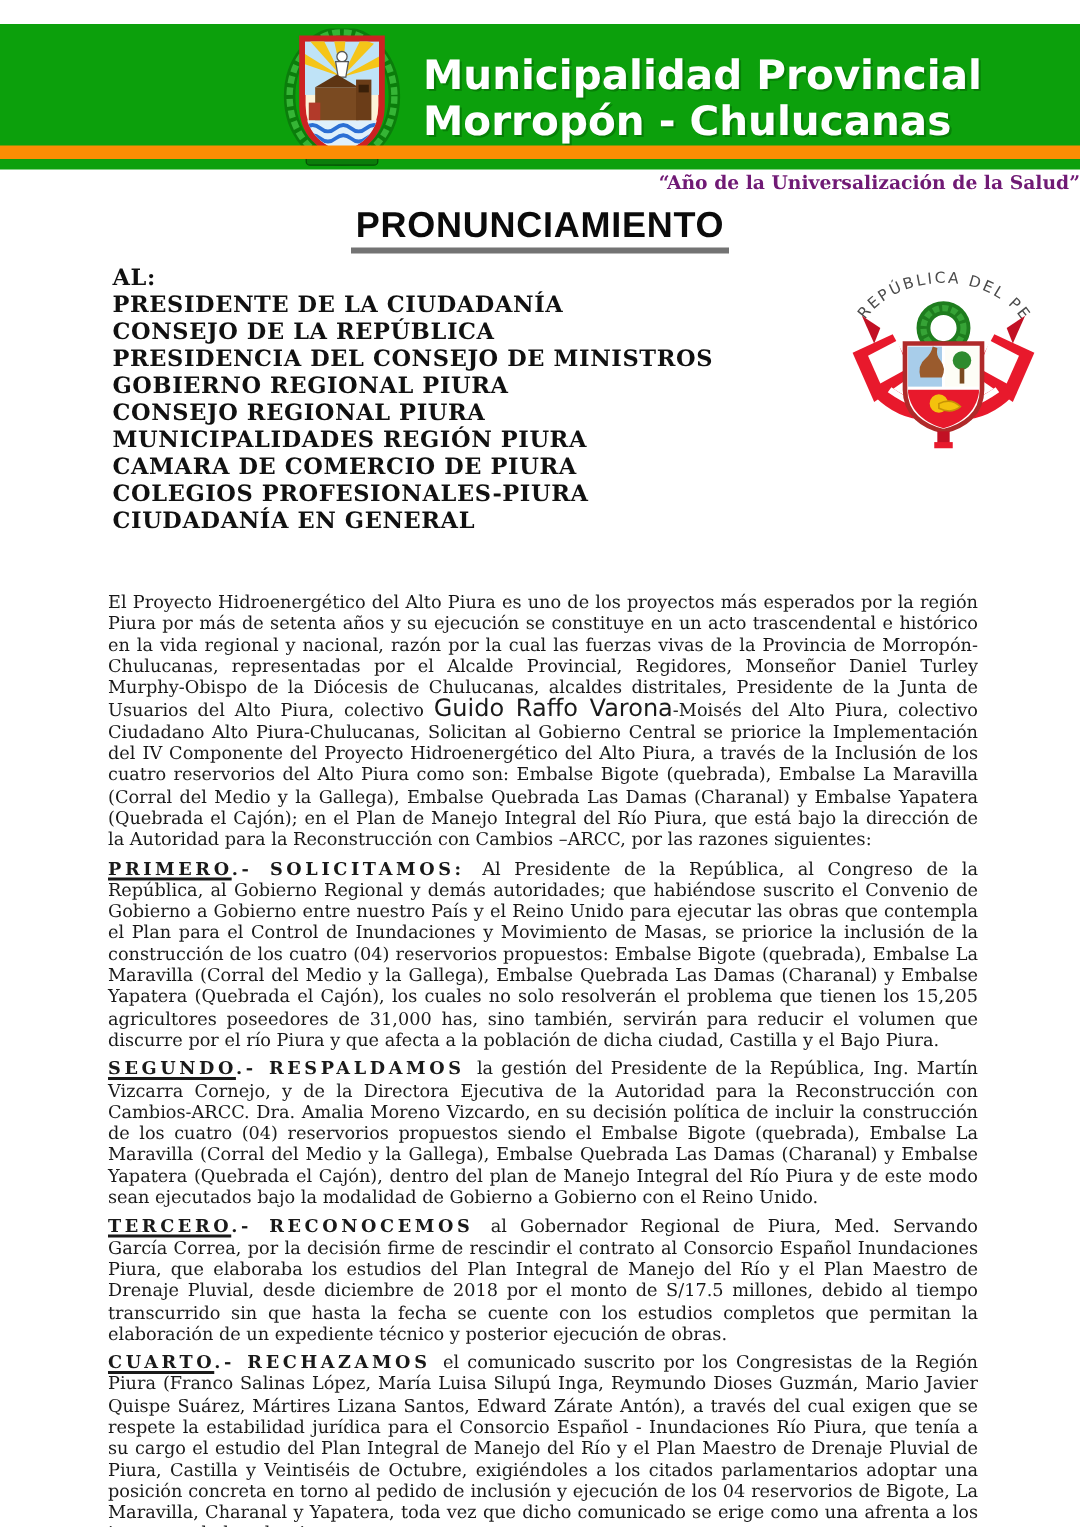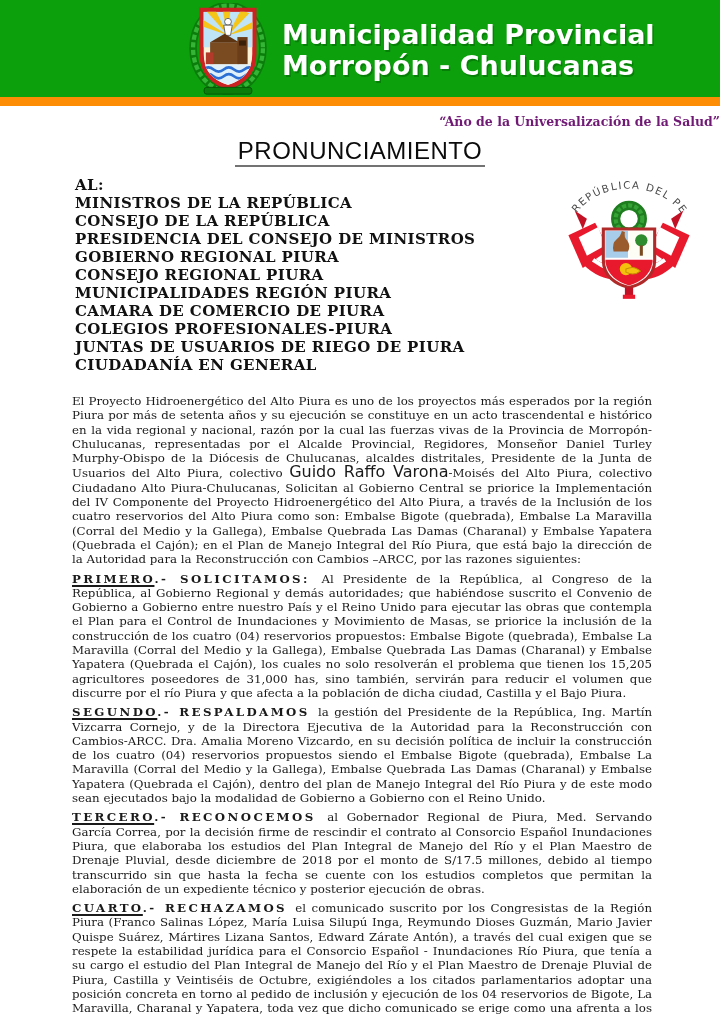--- a/index.html
+++ b/index.html
@@ -1,37 +1,37 @@
 <!DOCTYPE html>
 <html><head>
 <meta charset="utf-8">
 <style>
   html,body{margin:0;padding:0;}
   body{
     width:720px;height:1018px;overflow:hidden;background:#ffffff;
     font-family:"DejaVu Serif", serif;color:#1a1a1a;position:relative;
   }
   
-  .header{position:absolute;top:0;left:0;right:0;height:97px;background:#0CA00C;}
+  .header{position:absolute;top:16px;left:0;right:0;height:97px;background:#0CA00C;}
   .header-inner{position:absolute;left:188px;top:3px;display:flex;align-items:flex-start;}
   .shield-wrap{width:80px;height:92px;flex:0 0 auto;}
   .org-name{
     margin-left:14px;padding-top:16px;color:#ffffff;
     font-family:"DejaVu Sans", sans-serif;font-weight:bold;
     font-size:27px;line-height:31px;white-space:nowrap;
     text-shadow:1.5px 1.5px 0 rgba(0,70,0,.35);
   }
   .orange-bar{position:absolute;top:97px;left:0;right:0;height:9px;background:#FC8D04;}
   
   .motto{position:absolute;top:114px;left:0;width:100%;text-align:right;
     font-size:12.5px;font-weight:bold;color:#701a75;}
   .doc-title{position:absolute;top:137px;left:0;width:100%;text-align:center;}
   .doc-title span{
-    font-family:"Liberation Sans", sans-serif;font-weight:normal;font-size:24px;
-    letter-spacing:.5px;color:#0b0b0b;border-bottom:2px solid #737373;padding:0 3px 1px;margin-top:16px;
+    font-family:"Liberation Sans", sans-serif;font-weight:bold;font-size:24px;
+    letter-spacing:.5px;color:#0b0b0b;border-bottom:4px solid #737373;padding:0 3px 1px;margin-top:16px;
   }
   
   .addressees{position:absolute;left:75px;top:176px;font-weight:bold;
     font-size:15px;line-height:18px;letter-spacing:.4px;color:#111;}
   
   .peru-arms{position:absolute;left:550px;top:153px;width:158px;height:152px;}
   
   .body-text{
     position:absolute;left:72px;top:394px;width:580px;
     font-size:11.8px;line-height:14.3px;text-align:justify;color:#1a1a1a;
@@ -94,29 +94,28 @@
 </div>
 <div class="orange-bar"></div>
 
 <div class="motto">“Año de la Universalización de la Salud”</div>
 <div class="doc-title">
   <span>PRONUNCIAMIENTO</span>
 </div>
 
 <div class="addressees">
   <div>AL:</div>
-  <div>MINISTROS DE LA REPÚBLICA</div>
+  <div>PRESIDENTE DE LA CIUDADANÍA</div>
   <div>CONSEJO DE LA REPÚBLICA</div>
   <div>PRESIDENCIA DEL CONSEJO DE MINISTROS</div>
   <div>GOBIERNO REGIONAL PIURA</div>
   <div>CONSEJO REGIONAL PIURA</div>
   <div>MUNICIPALIDADES REGIÓN PIURA</div>
   <div>CAMARA DE COMERCIO DE PIURA</div>
   <div>COLEGIOS PROFESIONALES-PIURA</div>
-  <div>JUNTAS DE USUARIOS DE RIEGO DE PIURA</div>
   <div>CIUDADANÍA EN GENERAL</div>
 </div>
 
 <div class="peru-arms">
   <svg viewBox="0 0 150 148" width="158" height="152">
     <defs>
         <path id="arcTop" d="M22,62 A58,46 0 0 1 128,62" fill="none"></path>
       </defs>
     <text font-family="DejaVu Sans, sans-serif" font-size="10" fill="#4a4a4a" letter-spacing="1.5">
       <textPath href="#arcTop" startOffset="4">REPÚBLICA DEL PERÚ</textPath>

